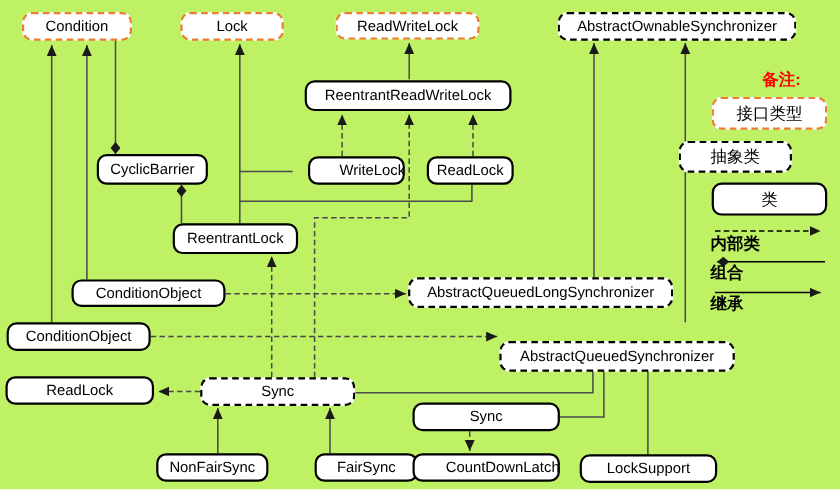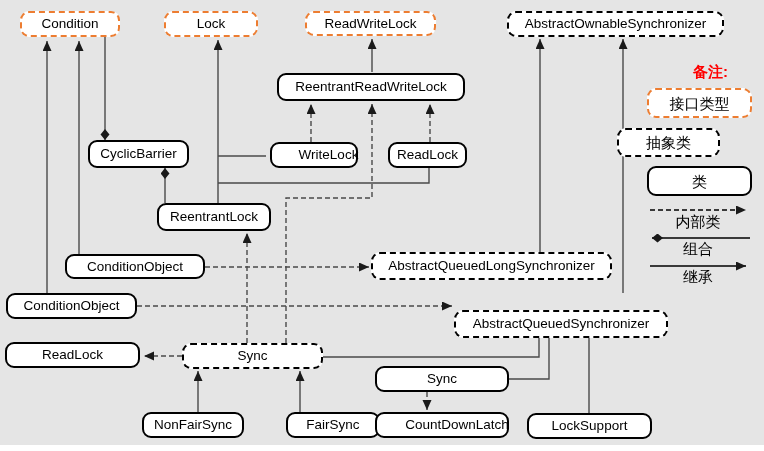--- a/index.html
+++ b/index.html
@@ -1,31 +1,31 @@
 <!DOCTYPE html>
 <html><head>
 <meta charset="utf-8">
 <style>
   html,body{margin:0;padding:0;background:#ffffff;}
   .stage{
-    position:relative;width:764px;height:445px;background:#e5e5e5;overflow:hidden;
+    position:relative;width:764px;height:445px;background:#bef264;overflow:hidden;
     font-family:"Liberation Sans","DejaVu Sans",sans-serif;color:#000;
   }
   .stage svg{position:absolute;left:0;top:0;pointer-events:none;}
   .node{
     position:absolute;display:flex;align-items:center;justify-content:center;
     background:#fff;border-radius:9px;font-size:13.5px;line-height:1;
     box-sizing:border-box;white-space:nowrap;z-index:2;
   }
   .node--interface{border:2.5px dashed #ED7D31;}
   .node--abstract{border:2.5px dashed #000;}
   .node--class{border:2.5px solid #000;}
   .legend-box{font-size:15px;}
   .legend-label{
-    position:absolute;text-align:center;font-size:15px;line-height:1.2;z-index:2;
+    position:absolute;text-align:left;font-size:15px;line-height:1.2;z-index:2;font-weight:bold;
   }
   .note{
     position:absolute;left:669px;top:63px;color:#FF0000;font-weight:bold;
     font-size:15px;z-index:2;margin-left:24px;
   }
 </style>
 </head>
 <body>
 
 <div class="stage">
@@ -79,21 +79,21 @@
     </g>
   </svg>
 
   <div id="nodes">
       <div class="node node--interface" style="left: 20px; top: 11px; width: 100px; height: 26px;">Condition</div>
       <div class="node node--interface" style="left: 164px; top: 11px; width: 94px; height: 26px;">Lock</div>
       <div class="node node--interface" style="left: 305px; top: 11px; width: 131px; height: 25px;">ReadWriteLock</div>
       <div class="node node--abstract" style="left: 507px; top: 11px; width: 217px; height: 26px;">AbstractOwnableSynchronizer</div>
       <div class="node node--class" style="left: 277px; top: 73px; width: 188px; height: 28px;">ReentrantReadWriteLock</div>
       <div class="node node--class" style="left: 88px; top: 140px; width: 101px; height: 28px;">CyclicBarrier</div>
-      <div class="node node--class" style="left: 270px; top: 142px; width: 88px; height: 26px; padding-left: 29px;">WriteLock</div>
+      <div class="node node--class" style="left: 280px; top: 142px; width: 88px; height: 26px; padding-left: 29px;">WriteLock</div>
       <div class="node node--class" style="left: 388px; top: 142px; width: 79px; height: 26px;">ReadLock</div>
       <div class="node node--class" style="left: 157px; top: 203px; width: 114px; height: 28px;">ReentrantLock</div>
       <div class="node node--class" style="left: 65px; top: 254px; width: 140px; height: 25px;">ConditionObject</div>
       <div class="node node--abstract" style="left: 371px; top: 252px; width: 241px; height: 28px;">AbstractQueuedLongSynchronizer</div>
       <div class="node node--class" style="left: 6px; top: 293px; width: 131px; height: 26px;">ConditionObject</div>
       <div class="node node--abstract" style="left: 454px; top: 310px; width: 214px; height: 28px;">AbstractQueuedSynchronizer</div>
       <div class="node node--class" style="left: 5px; top: 342px; width: 135px; height: 26px;">ReadLock</div>
       <div class="node node--abstract" style="left: 182px; top: 343px; width: 141px; height: 26px;">Sync</div>
       <div class="node node--class" style="left: 375px; top: 366px; width: 134px; height: 26px;">Sync</div>
       <div class="node node--class" style="left: 142px; top: 412px; width: 102px; height: 26px;">NonFairSync</div>

